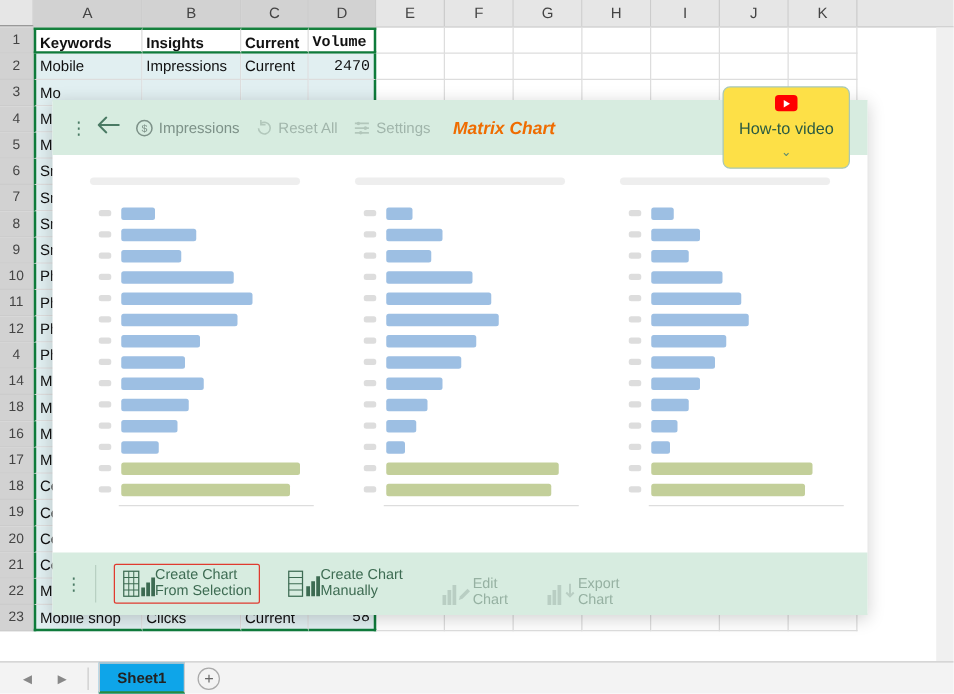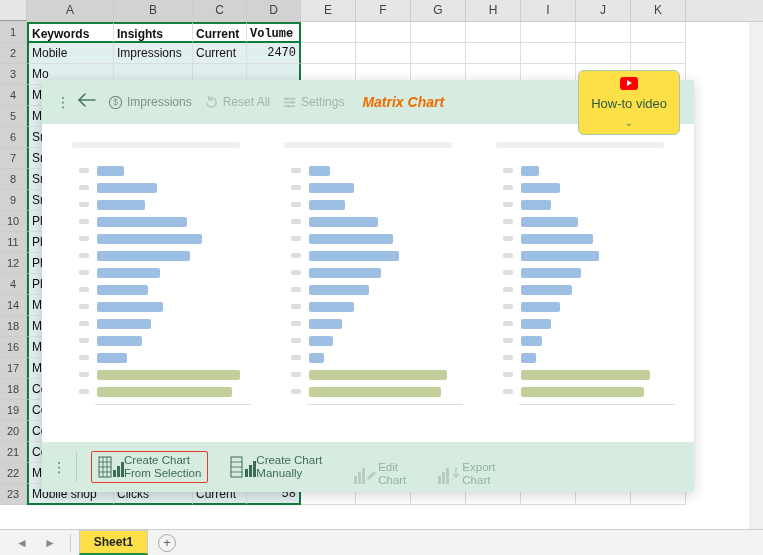--- a/index.html
+++ b/index.html
@@ -60,21 +60,21 @@
   
   .panel-bot { display: flex; align-items: center; height: 50px; background: #d7ece0; padding: 0 10px; gap: 14px; }
   .bot-btn { display: flex; align-items: center; gap: 0; padding: 4px 8px; cursor: pointer; color: #3d6b52; font-size: 11.5px; line-height: 13px; }
   .bot-btn.disabled { color: #96b1a2; margin-top: 13px; }
   .bot-btn .ico-box { width: 26px; height: 24px; display: flex; align-items: center; justify-content: center; }
   .highlight { border: 1.5px solid #e03a2f; border-radius: 2px; padding: 2px 6px; }
   
   
   .sheet-tabs { position: absolute; left: 0; bottom: 0; height: 26px; width: 100%; background: #f3f3f3; border-top: 1px solid #ccc; display: flex; align-items: center; padding-left: 10px; gap: 4px; }
   .sheet-nav { color: #888; font-size: 12px; padding: 0 6px; cursor: pointer; }
-  .sheet-tab { background: #fde047; border: 1px solid #ccc; border-bottom: 2px solid #2a8a3f; padding: 4px 14px; font-weight: 600; font-size: 12px; color: #222; }
+  .sheet-tab { background: #0ea5e9; border: 1px solid #ccc; border-bottom: 2px solid #2a8a3f; padding: 4px 14px; font-weight: 600; font-size: 12px; color: #222; }
   .add-sheet { width: 18px; height: 18px; border: 1px solid #aaa; border-radius: 50%; text-align: center; line-height: 15px; color: #666; cursor: pointer; margin-left: 6px; font-size: 13px; }
   .scroll-bar-v { position: absolute; right: 0; top: 22px; bottom: 26px; width: 14px; background: #f0f0f0; }
 </style>
 </head>
 <body>
 
 <div class="spreadsheet">
 
   <div class="col-headers">
     <div class="corner"></div>

